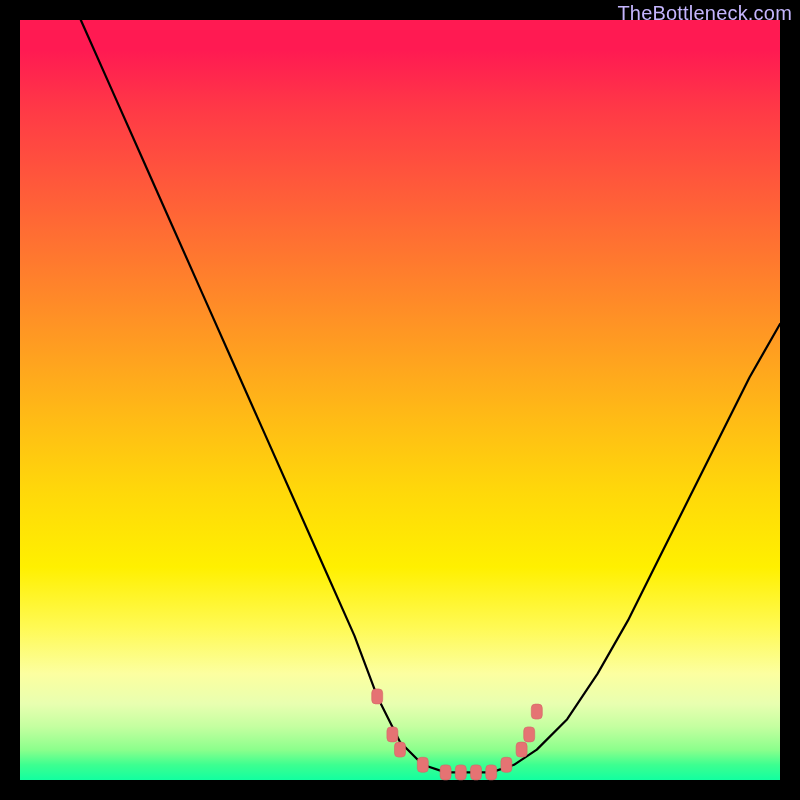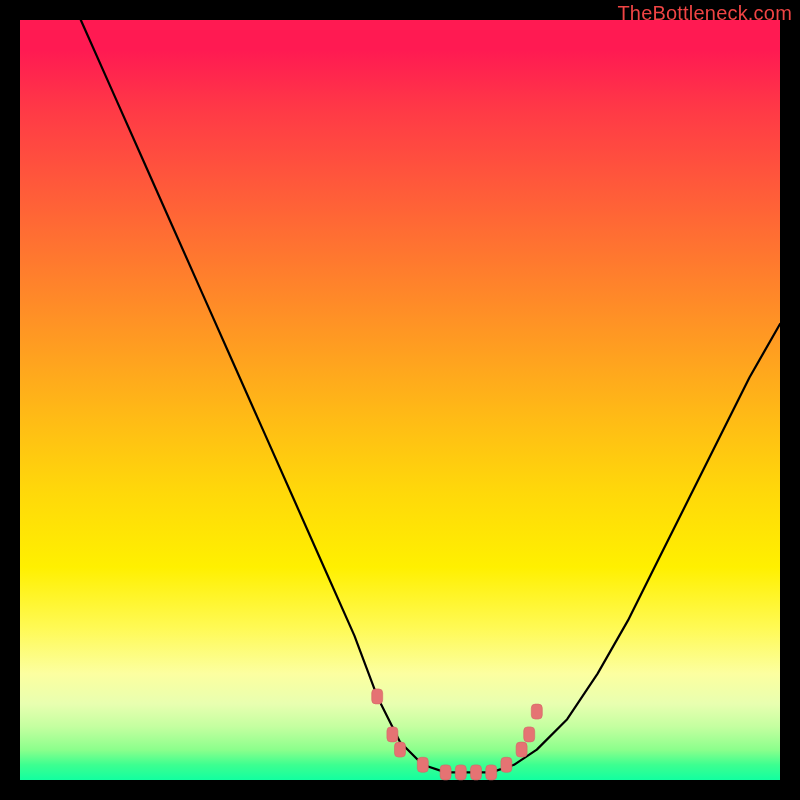--- a/index.html
+++ b/index.html
@@ -42,21 +42,21 @@
       #c4ffa0 93%,
       #8cff8c 96%,
       #3dff90 98%,
       #12ffa0 100%
     );
   }
   .watermark {
     position: absolute;
     top: 2px;
     right: 8px;
-    color: #ef4444;
+    color: #c4b5fd;
     font-size: 20px;
     font-weight: 500;
     letter-spacing: 0.2px;
     user-select: none;
   }
   svg.curve {
     position: absolute;
     left: 0;
     top: 0;
     width: 760px;

